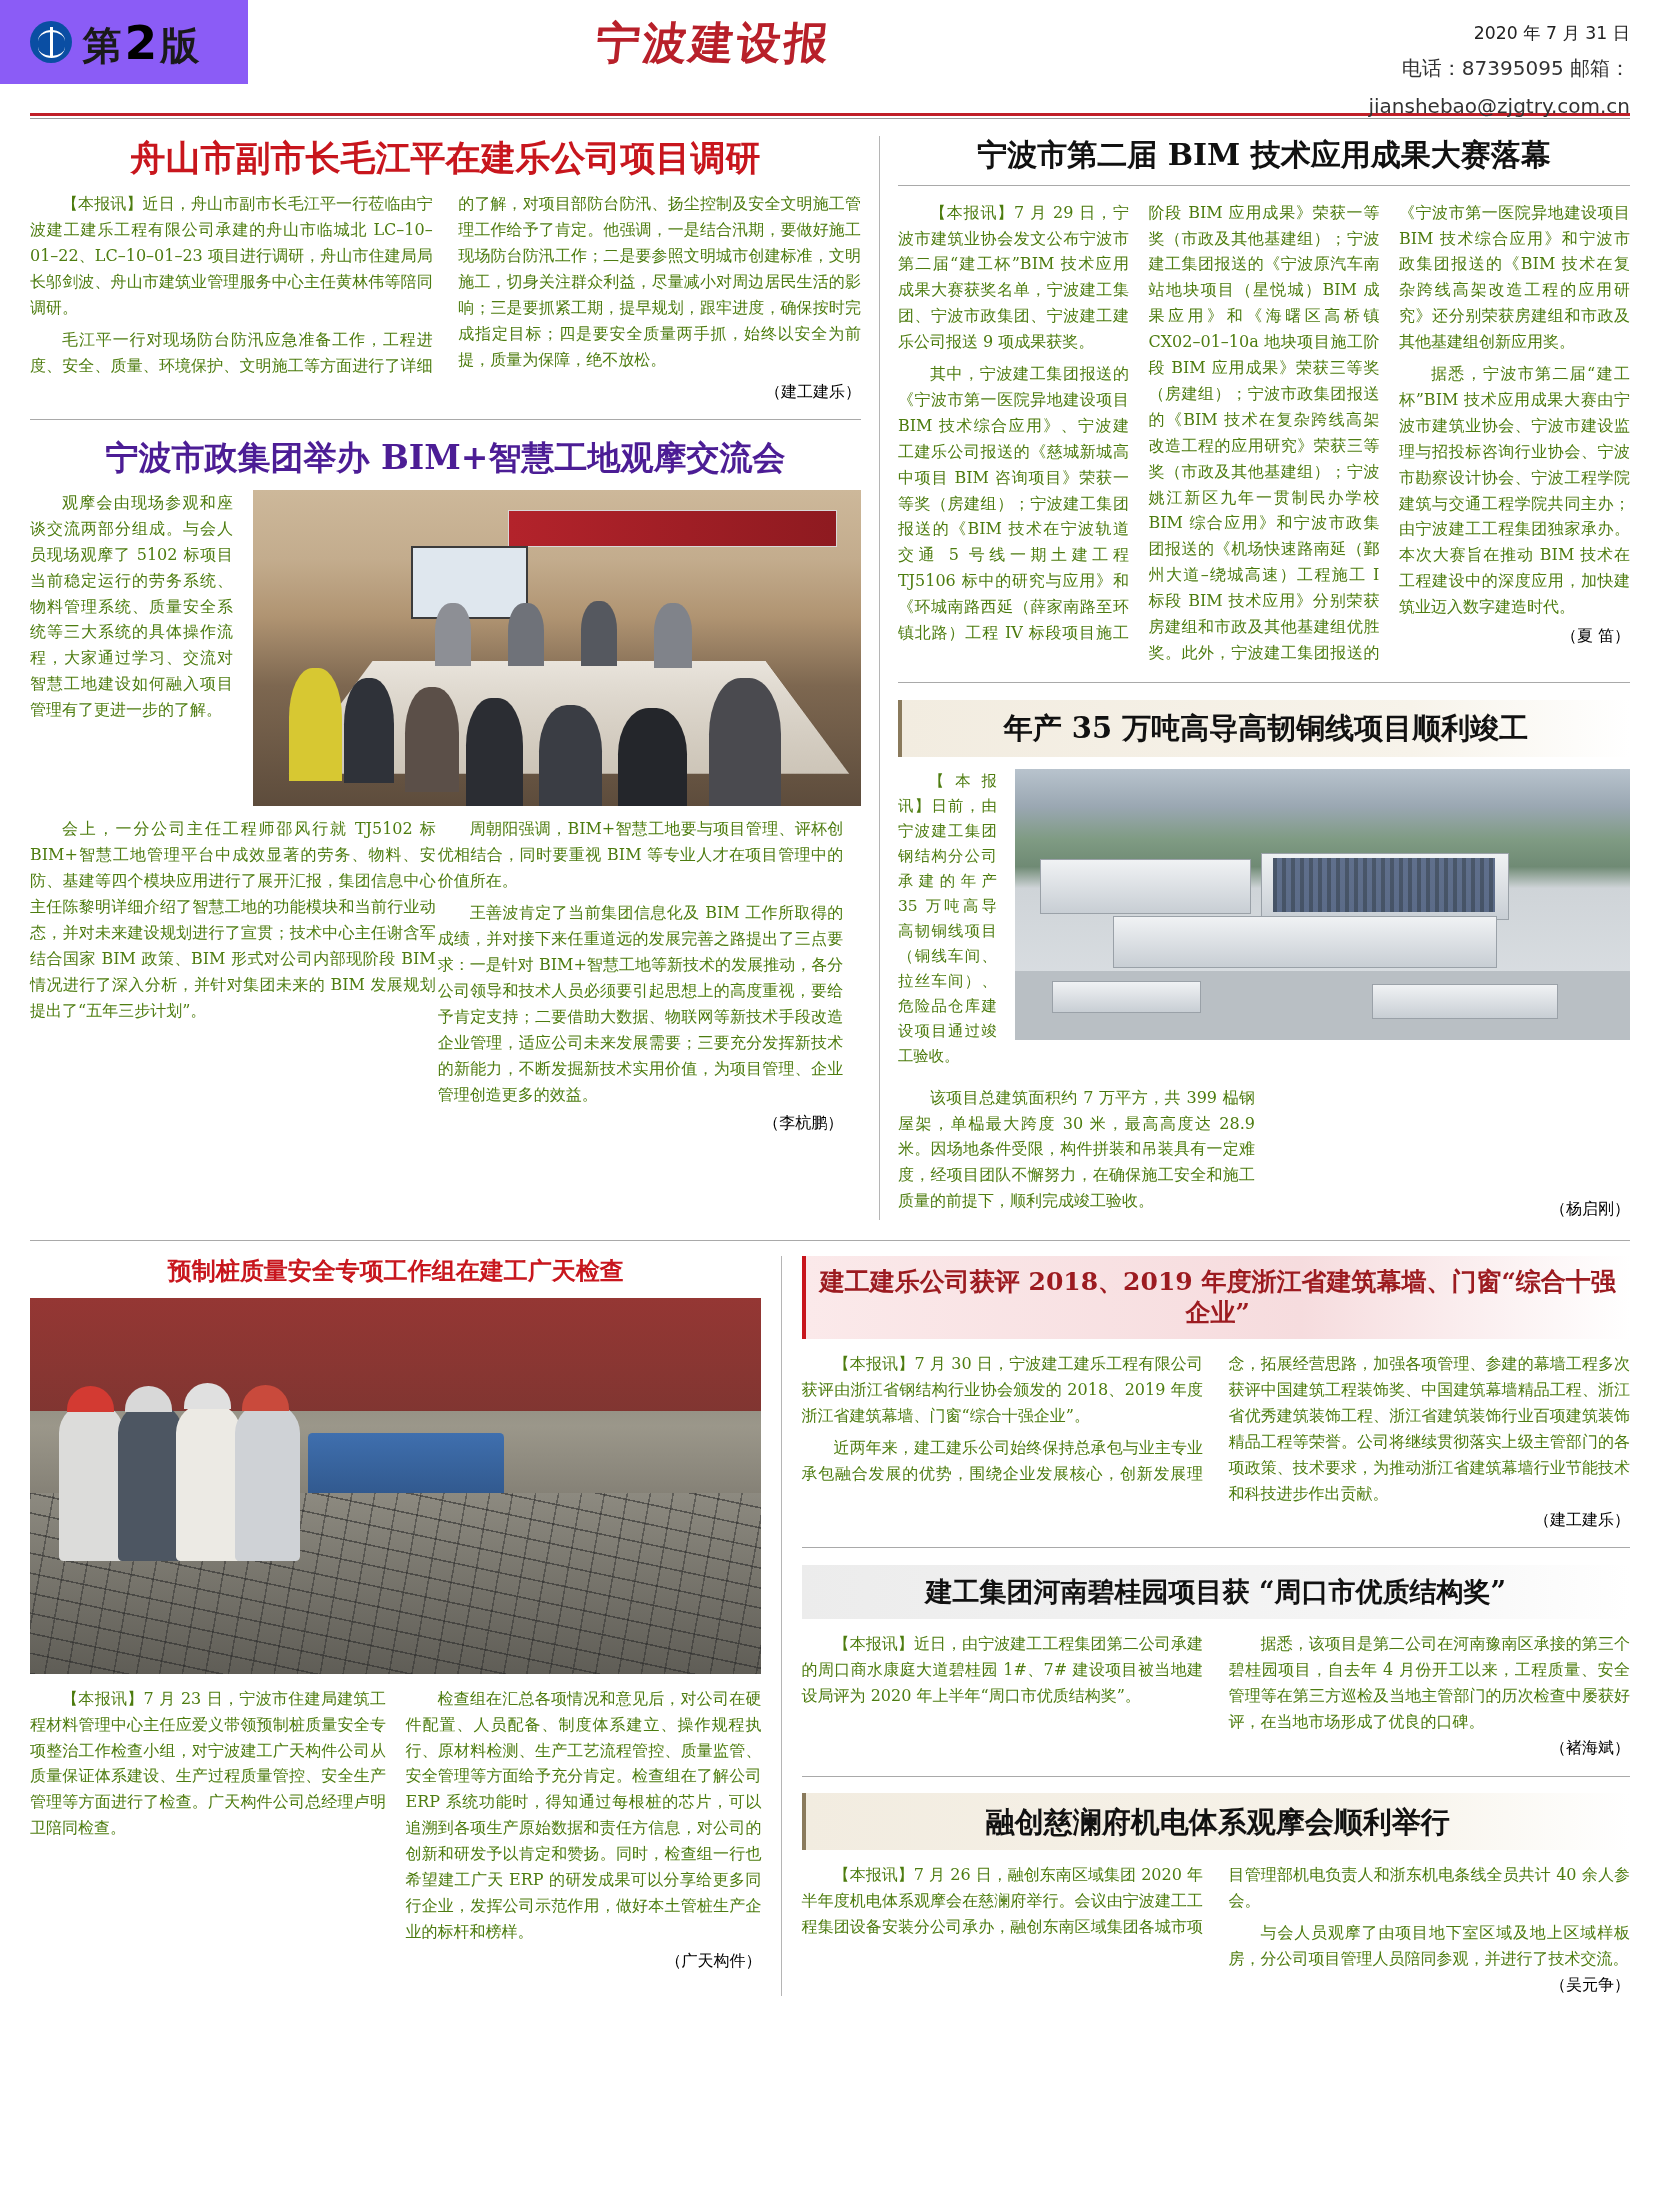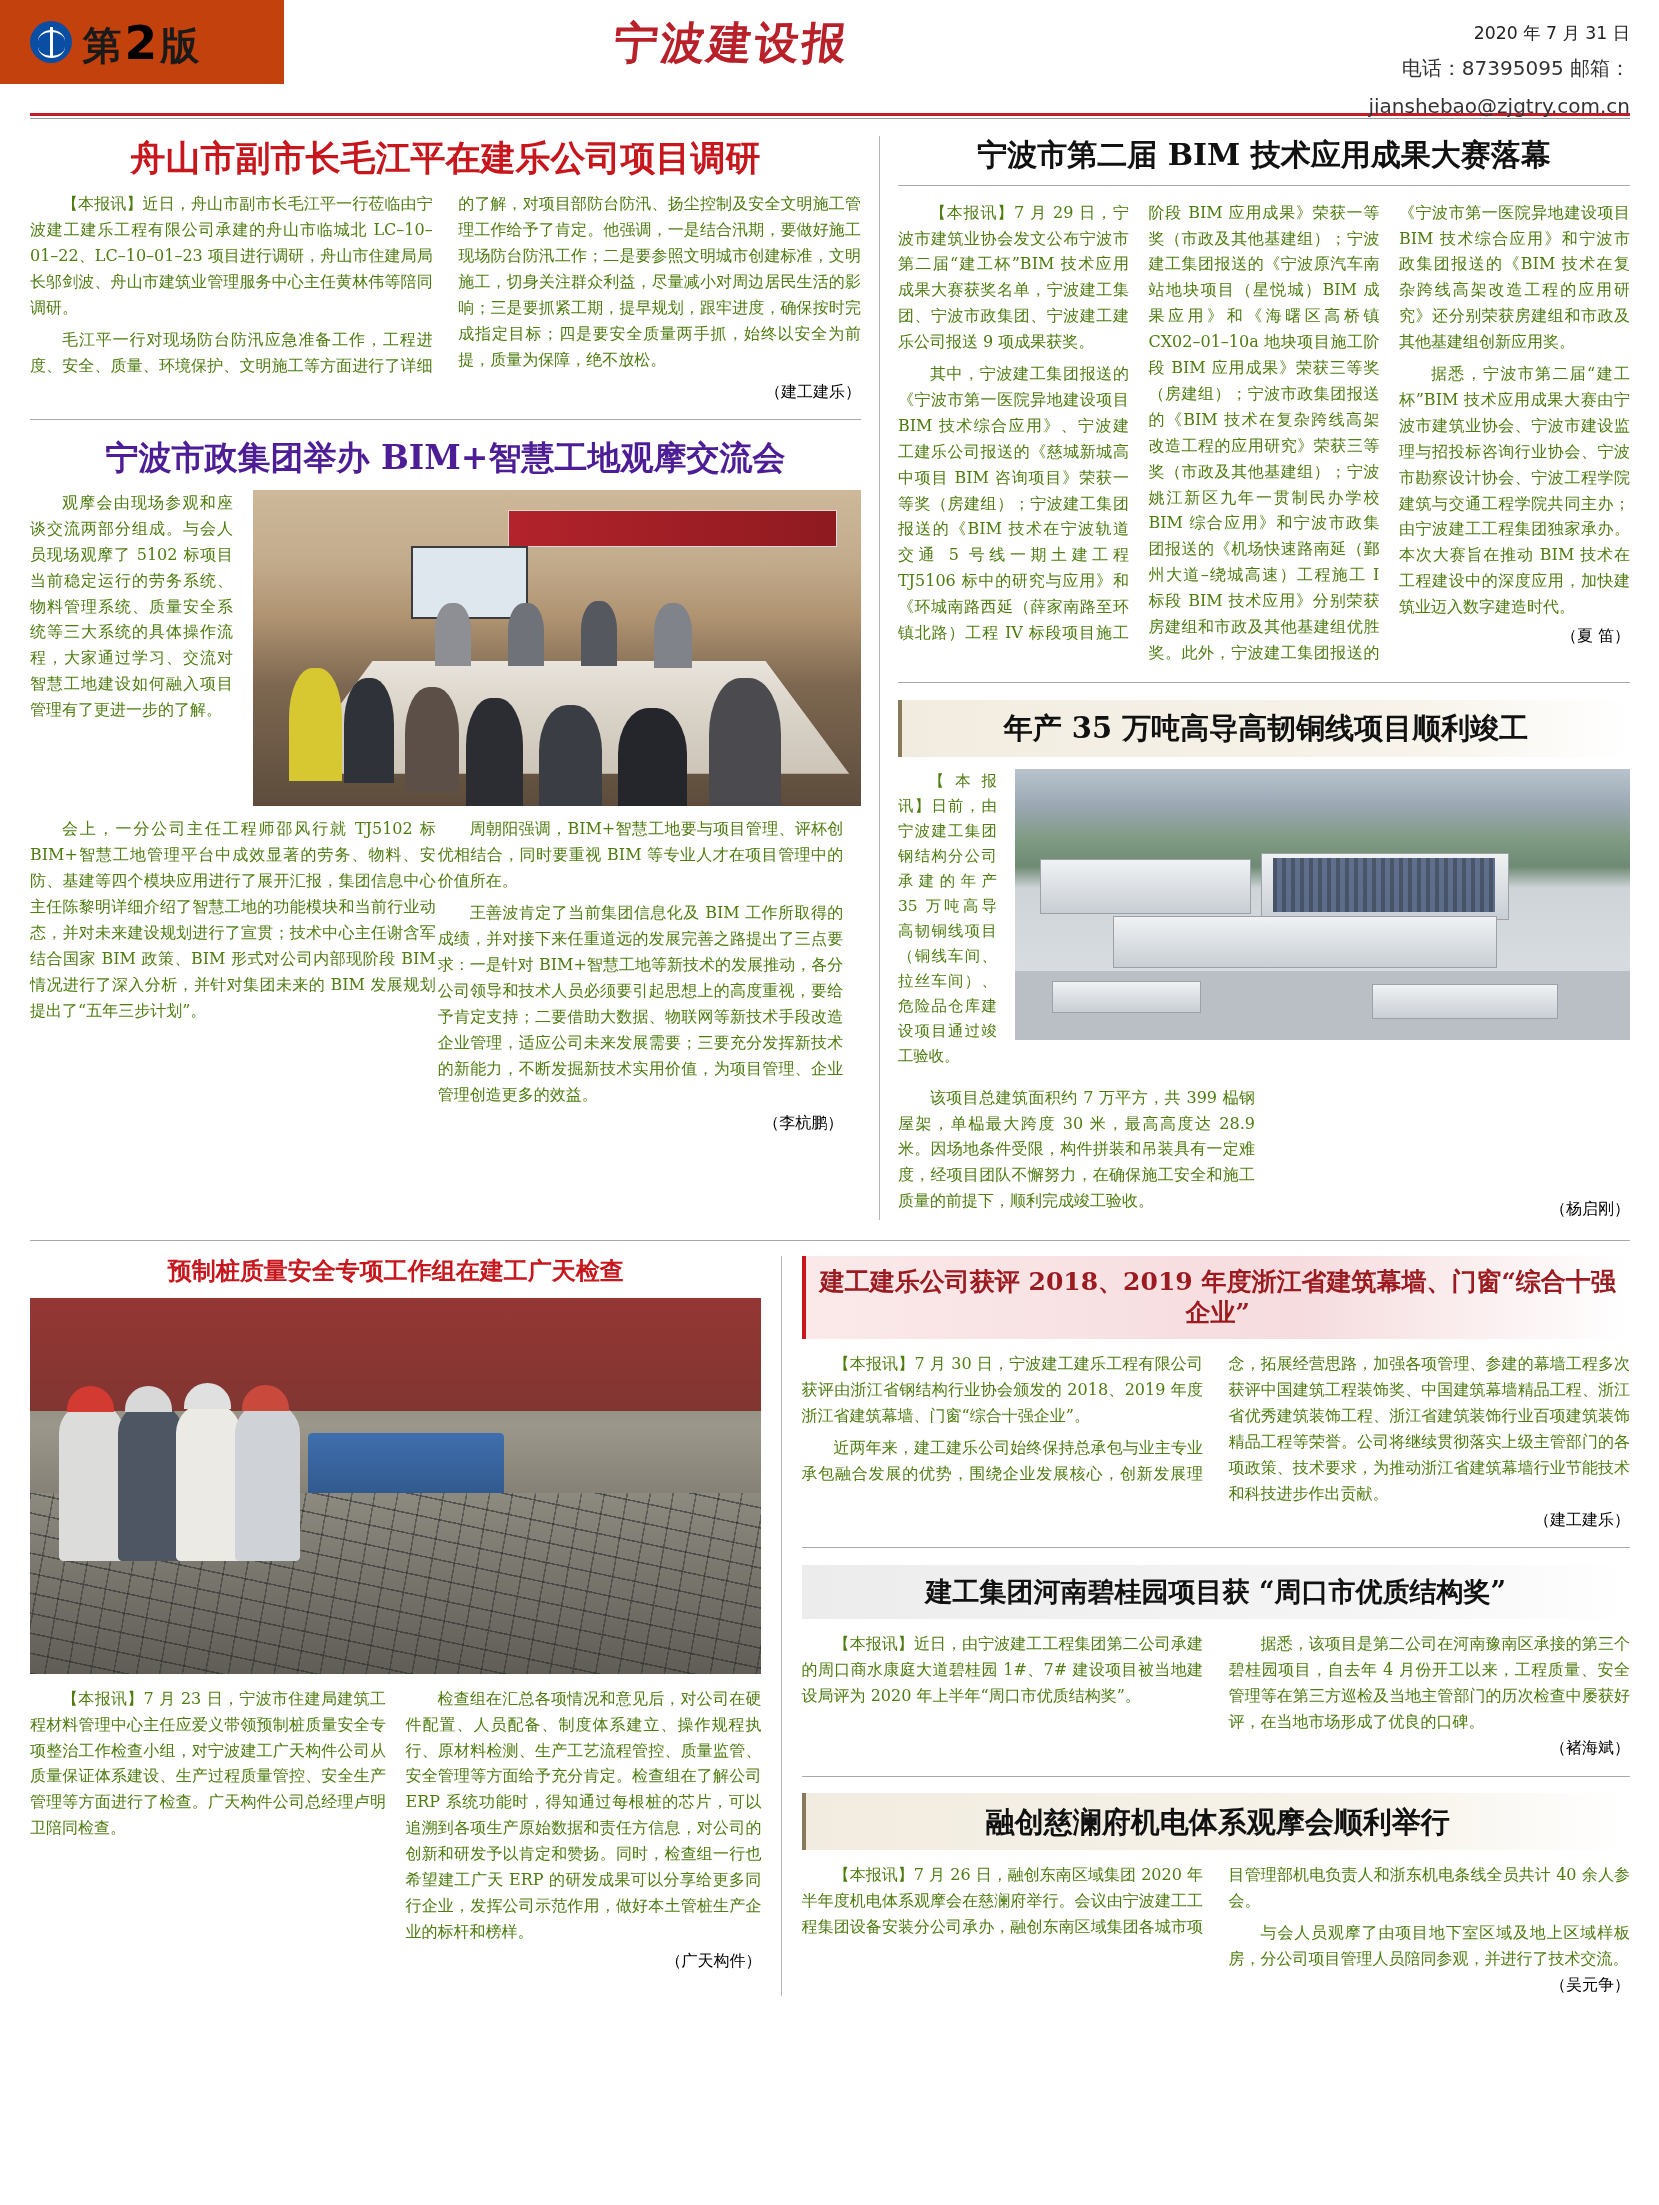--- a/index.html
+++ b/index.html
@@ -22,22 +22,22 @@
   }
 
   
   .masthead {
     position: relative;
     height: 113px;
     display: flex;
     align-items: flex-start;
   }
   .masthead-left {
-    width: 284px;
-    background: #c2410c;
+    width: 248px;
+    background: #8b5cf6;
     height: 84px;
     display: flex;
     align-items: center;
     padding-left: 30px;
     box-sizing: border-box;
   }
   .mh-logo {
     width: 42px;
     height: 42px;
     border-radius: 50%;

